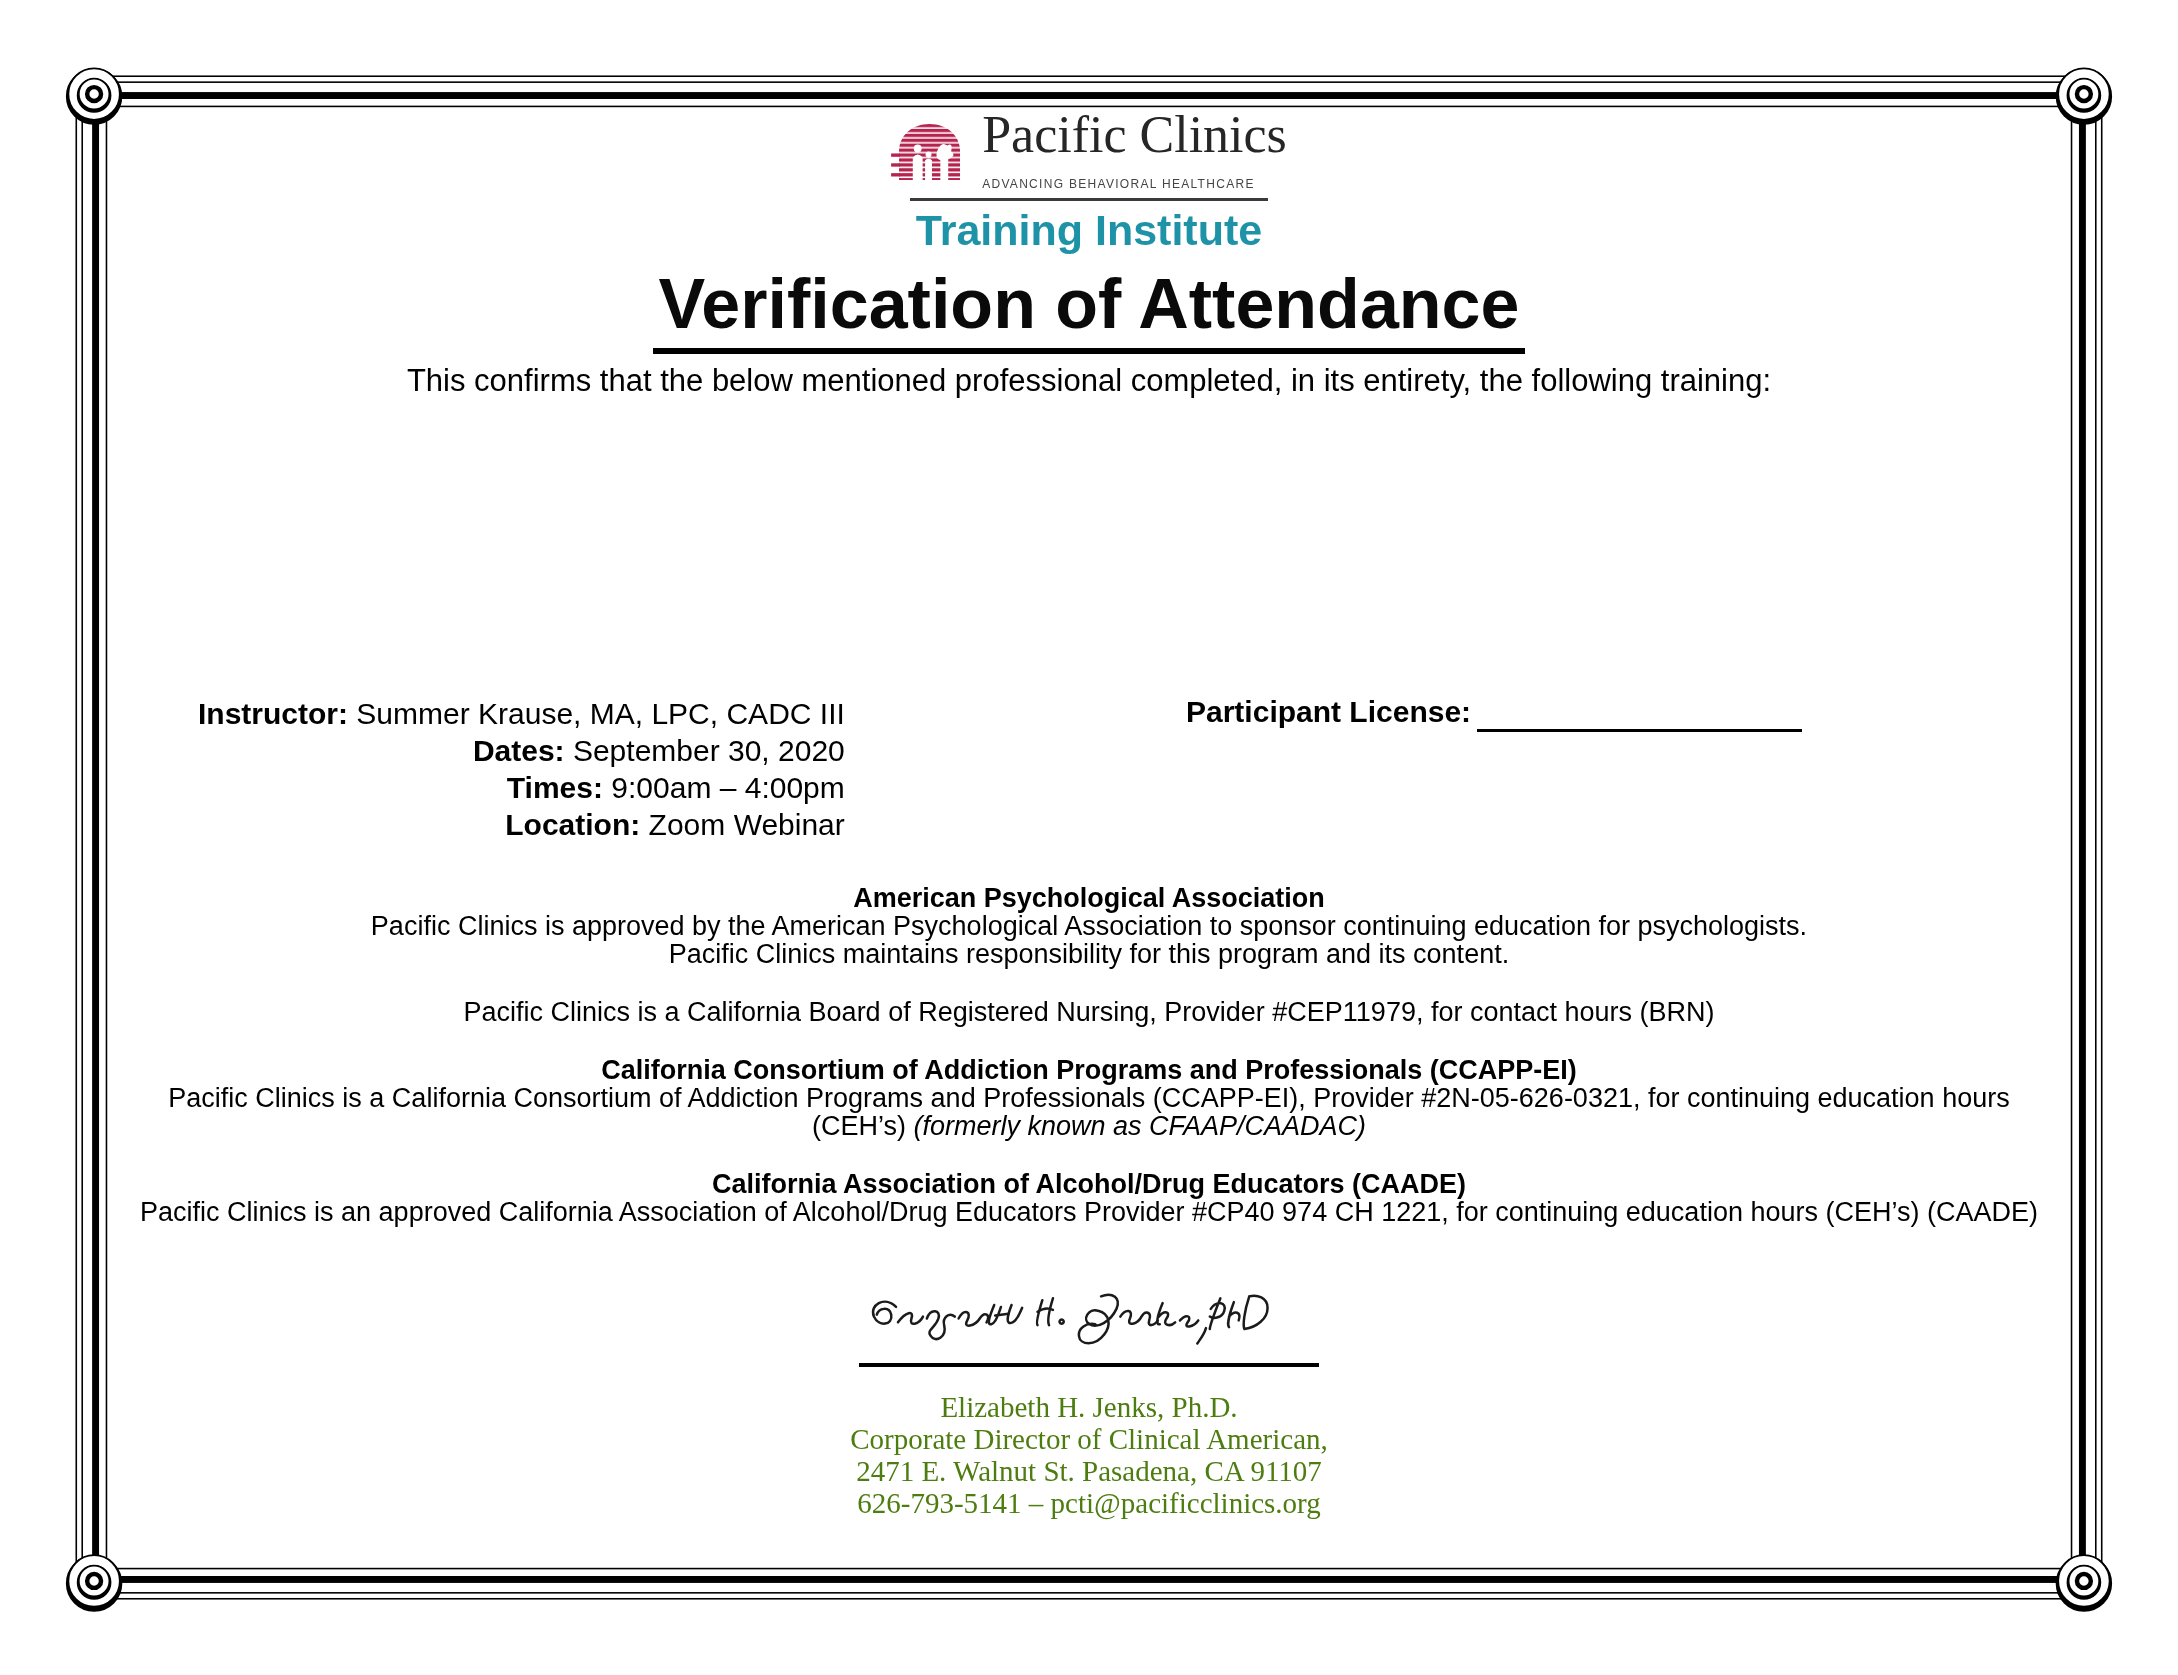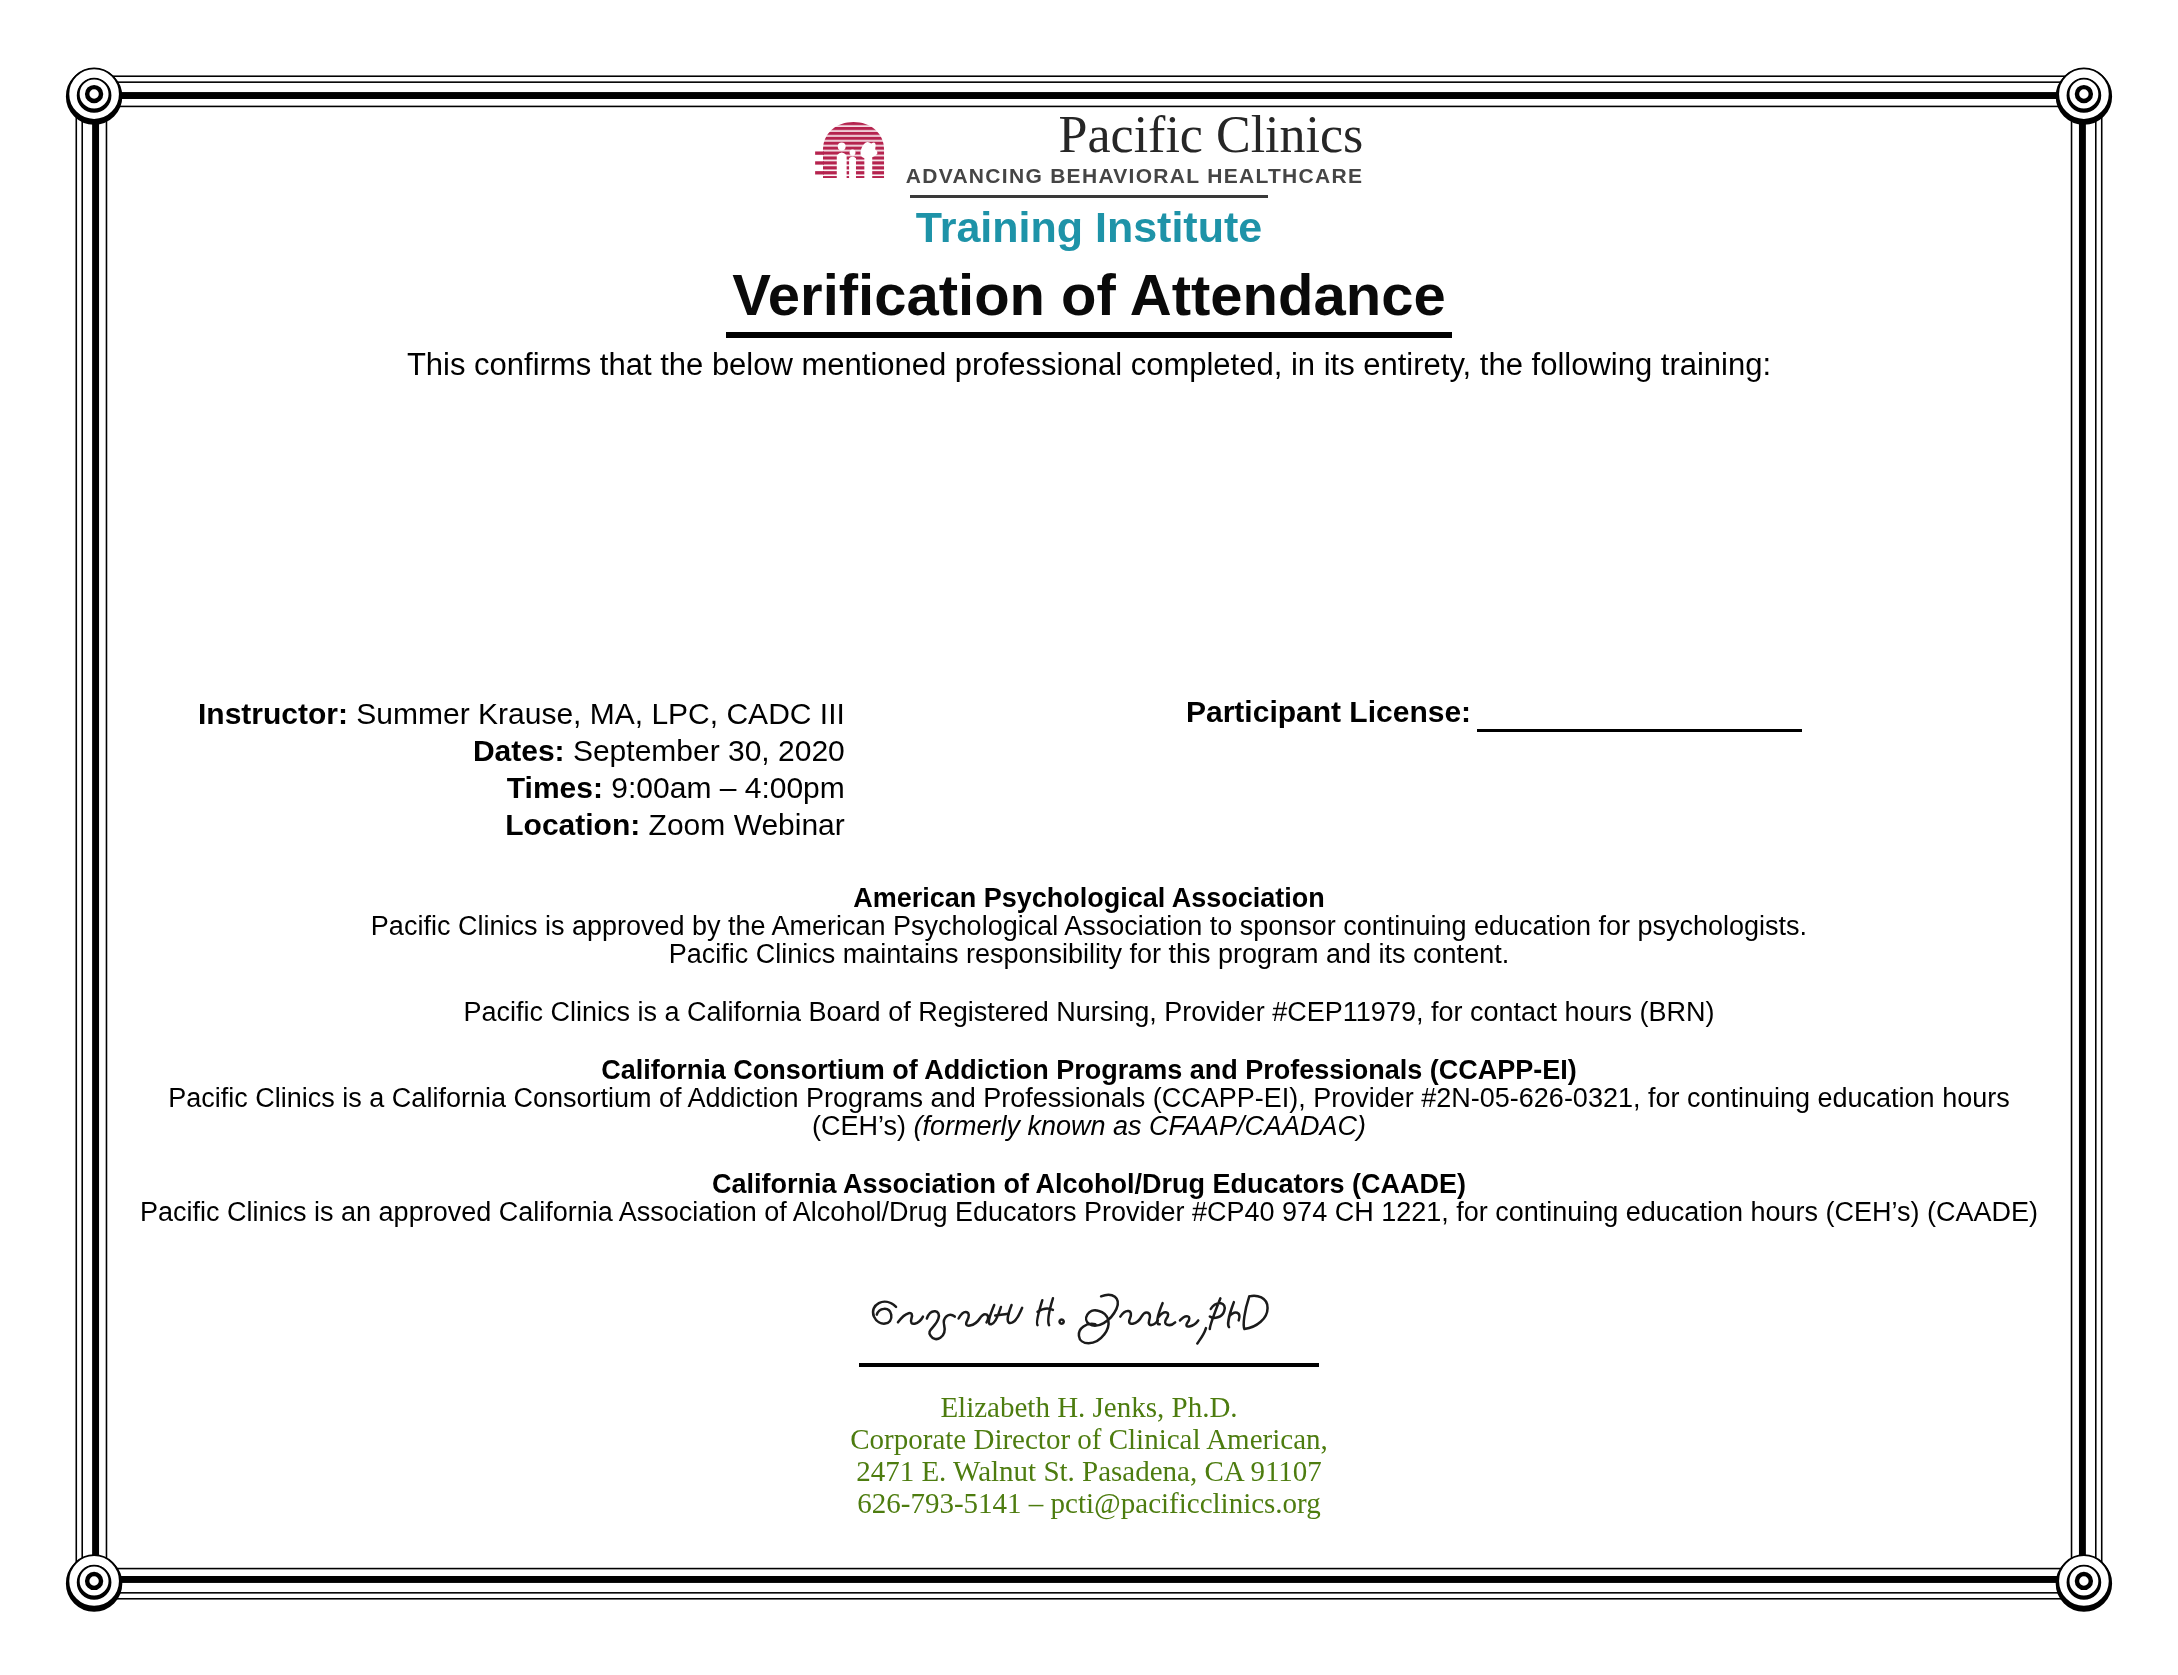--- a/index.html
+++ b/index.html
@@ -5,24 +5,24 @@
   html,body{margin:0;padding:0;background:#fff;}
   .page{position:relative;width:2178px;height:1675px;background:#ffffff;overflow:hidden;
         font-family:"Liberation Sans",sans-serif;color:#000;}
   .frame-svg{position:absolute;left:0;top:0;pointer-events:none;}
 
   
   .center-top{position:absolute;top:109px;left:0;right:0;text-align:center;}
   .logo-row{display:flex;align-items:center;justify-content:center;gap:12px;}
   .brand-col{text-align:left;}
   .brand-name{font-family:"Liberation Serif",serif;font-size:52px;line-height:1;color:#262626;text-align:right;}
-  .brand-tagline{font-size:21px;letter-spacing:1.3px;color:#454545;margin-top:3px;font-weight:bold;}
+  .brand-tagline{font-size:12px;letter-spacing:1.3px;color:#454545;margin-top:16px;}
   .logo-divider{width:358px;height:2.5px;background:#3a3a3a;margin:7px auto 0 auto;}
   .subbrand{font-size:43px;font-weight:bold;color:#1e93a8;margin-top:5px;}
-  .doc-title{display:inline-block;font-size:58px;font-weight:bold;color:#0a0a0a;
+  .doc-title{display:inline-block;font-size:70px;font-weight:bold;color:#0a0a0a;
              border-bottom:6px solid #000;padding:0 6px 4px 6px;margin-top:9px;}
   .sub1{display:inline-block;font-size:31px;font-weight:bold;border-bottom:3px solid #000;
         padding-bottom:3px;margin-top:15px;}
   .sub2{font-size:31px;margin-top:9px;}
 
   
   .details{position:absolute;left:198px;top:695px;font-size:30px;line-height:37px;text-align:right;}
   .b{font-weight:bold;}
   .participant{position:absolute;left:1186px;top:695px;font-size:30px;text-align:left;}
   .blank-line{display:inline-block;width:325px;border-bottom:3.5px solid #000;margin-left:6px;}

